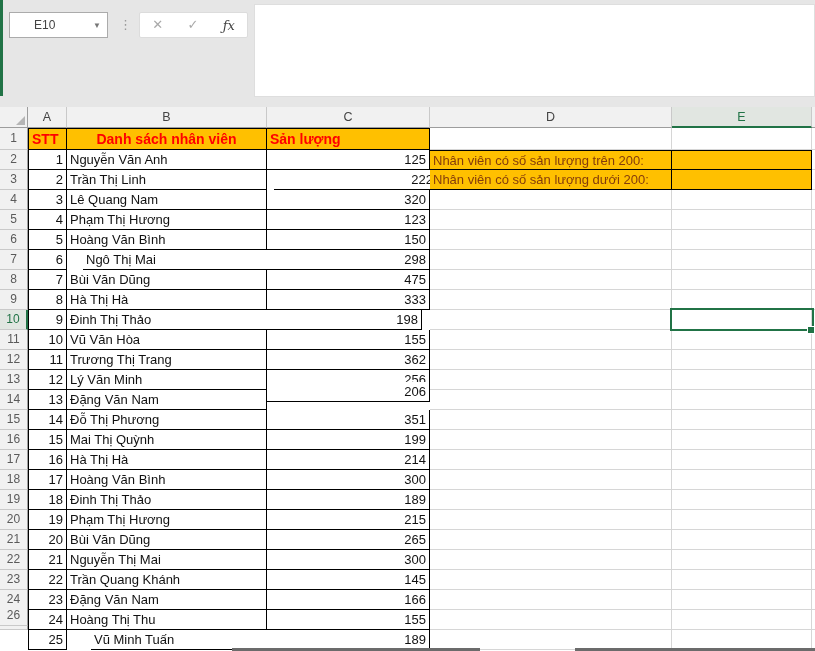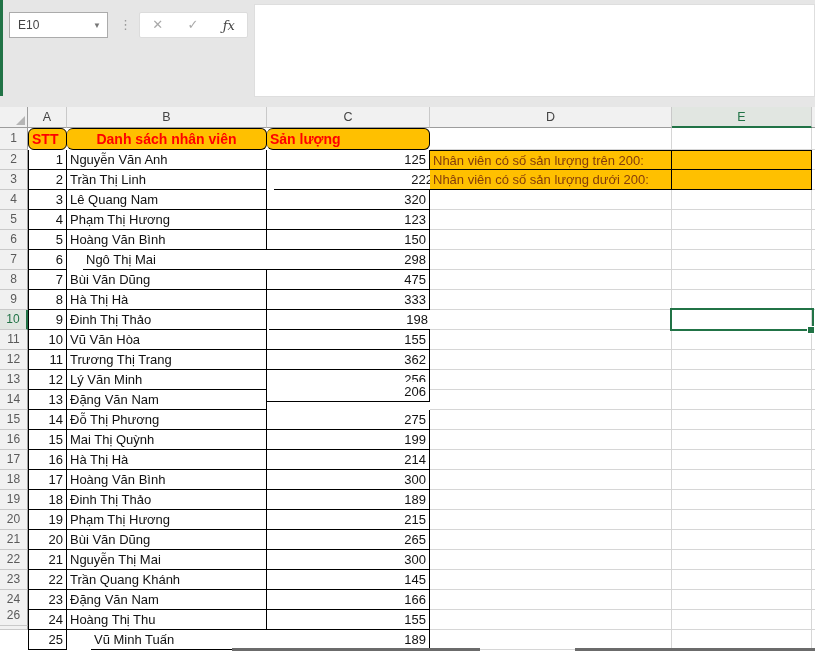--- a/index.html
+++ b/index.html
@@ -8,21 +8,21 @@
     font-family:"Liberation Sans","DejaVu Sans",sans-serif;
     background:#fff;-webkit-font-smoothing:antialiased;
   }
   
   #chrome{position:absolute;left:0;top:0;width:815px;height:107px;background:#e6e6e6;}
   #green-edge{position:absolute;left:0;top:0;width:3px;height:96px;background:var(--accent,#217346);}
   #name-box{
     position:absolute;left:9px;top:12px;width:99px;height:26px;background:#fff;
     border:1px solid #ababab;box-sizing:border-box;display:flex;align-items:center;
   }
-  #name-box .nb-text{flex:1;padding-left:8px;font-size:12px;color:#444;}
+  #name-box .nb-text{flex:1;padding-left:8px;font-size:12px;color:#444;margin-left:16px;}
   #name-box .nb-caret{width:20px;text-align:center;color:#777;font-size:8px;}
   #dots-sep{position:absolute;left:119px;top:13px;width:12px;height:24px;color:#9a9a9a;
     font-size:13px;line-height:24px;text-align:center;letter-spacing:0;}
   #fx-box{
     position:absolute;left:139px;top:12px;width:109px;height:26px;background:#fff;
     border:1px solid #dcdcdc;box-sizing:border-box;border-radius:2px;
     display:flex;align-items:center;justify-content:space-around;
   }
   #fx-box .gbtn{color:#a9a9a9;font-size:13px;line-height:24px;}
   #fx-box .fx{color:#444;font-style:italic;font-family:"DejaVu Serif","Liberation Serif",serif;font-size:13px;}
@@ -53,21 +53,21 @@
   .row-header.sel{background:#e1e6e1;color:var(--accent,#217346);border-right:2px solid var(--accent,#217346);}
   
   .cell{
     position:absolute;box-sizing:border-box;background:#fff;font-size:13px;color:#111;
     white-space:nowrap;overflow:hidden;
   }
   .cell.plain{border-right:1px solid #d6d6d6;border-bottom:1px solid #d6d6d6;}
   .cell.tcell{border-right:1px solid #000;border-bottom:1px solid #000;}
   .cell.edge-l{border-left:1px solid #000;}
   .cell.edge-t{border-top:1px solid #000;}
-  .cell.thead{background:var(--hdr-fill,#FFC000);color:var(--hdr-text,#FF0000);font-weight:bold;font-size:14px;border-radius:6px;}
+  .cell.thead{background:var(--hdr-fill,#FFC000);color:var(--hdr-text,#FF0000);font-weight:bold;font-size:14px;}
   .cell.note{background:var(--hdr-fill,#FFC000);color:var(--note-text,#843C0C);border-right:1px solid #000;border-bottom:1px solid #000;}
   .al{text-align:left;padding-left:3px;}
   .ar{text-align:right;padding-right:3px;}
   .ac{text-align:center;}
   
   #sel-box{position:absolute;border:2px solid var(--accent,#217346);box-sizing:border-box;background:transparent;z-index:6;}
   #sel-handle{
     position:absolute;width:6px;height:6px;background:var(--accent,#217346);
     border:1px solid #fff;box-sizing:content-box;z-index:7;
   }
@@ -188,21 +188,21 @@
       <div class="cell plain" style="left: 672px; top: 270px; width: 140px; height: 20px; line-height: 19px;"></div>
       <div class="cell plain" style="left: 812px; top: 270px; width: 3px; height: 20px; border-right: none;"></div>
       <div class="cell tcell edge-l ar" style="left: 28px; top: 290px; width: 39px; height: 20px; line-height: 19px;">8</div>
       <div class="cell tcell al" style="left: 67px; top: 290px; width: 200px; height: 20px; line-height: 19px;">Hà Thị Hà</div>
       <div class="cell tcell ar" style="left: 267px; top: 290px; width: 163px; height: 20px; line-height: 19px;">333</div>
       <div class="cell plain" style="left: 430px; top: 290px; width: 242px; height: 20px; line-height: 19px;"></div>
       <div class="cell plain" style="left: 672px; top: 290px; width: 140px; height: 20px; line-height: 19px;"></div>
       <div class="cell plain" style="left: 812px; top: 290px; width: 3px; height: 20px; border-right: none;"></div>
       <div class="cell tcell edge-l ar" style="left: 28px; top: 310px; width: 39px; height: 20px; line-height: 19px;">9</div>
       <div class="cell tcell al" style="left: 67px; top: 310px; width: 200px; height: 20px; line-height: 19px;">Đinh Thị Thảo</div>
-      <div class="cell tcell ar" style="left: 269px; top: 310px; width: 163px; height: 20px; line-height: 19px;">198</div>
+      <div class="cell tcell ar" style="left: 259px; top: 310px; width: 163px; height: 20px; line-height: 19px;">198</div>
       <div class="cell plain" style="left: 430px; top: 310px; width: 242px; height: 20px; line-height: 19px;"></div>
       <div class="cell plain" style="left: 672px; top: 310px; width: 140px; height: 20px; line-height: 19px;"></div>
       <div class="cell plain" style="left: 812px; top: 310px; width: 3px; height: 20px; border-right: none;"></div>
       <div class="cell tcell edge-l ar" style="left: 28px; top: 330px; width: 39px; height: 20px; line-height: 19px;">10</div>
       <div class="cell tcell al" style="left: 67px; top: 330px; width: 200px; height: 20px; line-height: 19px;">Vũ Văn Hòa</div>
       <div class="cell tcell ar" style="left: 267px; top: 330px; width: 163px; height: 20px; line-height: 19px;">155</div>
       <div class="cell plain" style="left: 430px; top: 330px; width: 242px; height: 20px; line-height: 19px;"></div>
       <div class="cell plain" style="left: 672px; top: 330px; width: 140px; height: 20px; line-height: 19px;"></div>
       <div class="cell plain" style="left: 812px; top: 330px; width: 3px; height: 20px; border-right: none;"></div>
       <div class="cell tcell edge-l ar" style="left: 28px; top: 350px; width: 39px; height: 20px; line-height: 19px;">11</div>
@@ -218,21 +218,21 @@
       <div class="cell plain" style="left: 672px; top: 370px; width: 140px; height: 20px; line-height: 19px;"></div>
       <div class="cell plain" style="left: 812px; top: 370px; width: 3px; height: 20px; border-right: none;"></div>
       <div class="cell tcell edge-l ar" style="left: 28px; top: 390px; width: 39px; height: 20px; line-height: 19px;">13</div>
       <div class="cell tcell al" style="left: 67px; top: 390px; width: 200px; height: 20px; line-height: 19px;">Đặng Văn Nam</div>
       <div class="cell tcell ar" style="left: 267px; top: 382px; width: 163px; height: 20px; line-height: 19px;">206</div>
       <div class="cell plain" style="left: 430px; top: 390px; width: 242px; height: 20px; line-height: 19px;"></div>
       <div class="cell plain" style="left: 672px; top: 390px; width: 140px; height: 20px; line-height: 19px;"></div>
       <div class="cell plain" style="left: 812px; top: 390px; width: 3px; height: 20px; border-right: none;"></div>
       <div class="cell tcell edge-l ar" style="left: 28px; top: 410px; width: 39px; height: 20px; line-height: 19px;">14</div>
       <div class="cell tcell al" style="left: 67px; top: 410px; width: 200px; height: 20px; line-height: 19px;">Đỗ Thị Phương</div>
-      <div class="cell tcell ar" style="left: 267px; top: 410px; width: 163px; height: 20px; line-height: 19px;">275</div>
+      <div class="cell tcell ar" style="left: 267px; top: 410px; width: 163px; height: 20px; line-height: 19px;">351</div>
       <div class="cell plain" style="left: 430px; top: 410px; width: 242px; height: 20px; line-height: 19px;"></div>
       <div class="cell plain" style="left: 672px; top: 410px; width: 140px; height: 20px; line-height: 19px;"></div>
       <div class="cell plain" style="left: 812px; top: 410px; width: 3px; height: 20px; border-right: none;"></div>
       <div class="cell tcell edge-l ar" style="left: 28px; top: 430px; width: 39px; height: 20px; line-height: 19px;">15</div>
       <div class="cell tcell al" style="left: 67px; top: 430px; width: 200px; height: 20px; line-height: 19px;">Mai Thị Quỳnh</div>
       <div class="cell tcell ar" style="left: 267px; top: 430px; width: 163px; height: 20px; line-height: 19px;">199</div>
       <div class="cell plain" style="left: 430px; top: 430px; width: 242px; height: 20px; line-height: 19px;"></div>
       <div class="cell plain" style="left: 672px; top: 430px; width: 140px; height: 20px; line-height: 19px;"></div>
       <div class="cell plain" style="left: 812px; top: 430px; width: 3px; height: 20px; border-right: none;"></div>
       <div class="cell tcell edge-l ar" style="left: 28px; top: 450px; width: 39px; height: 20px; line-height: 19px;">16</div>

